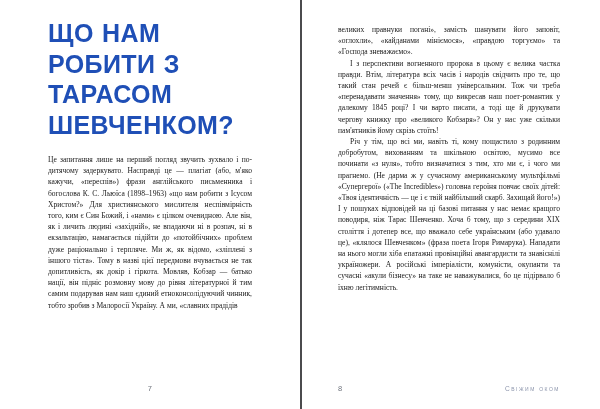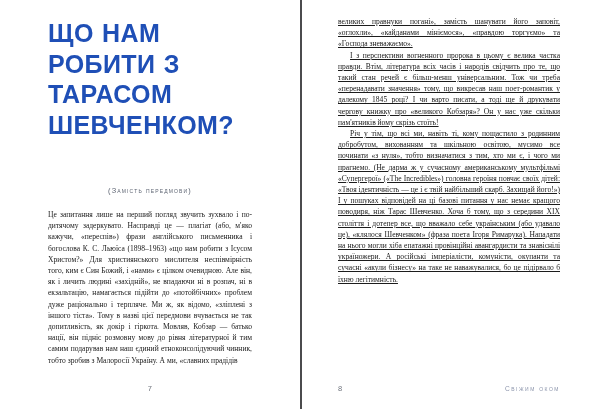--- a/index.html
+++ b/index.html
@@ -75,22 +75,21 @@
     letter-spacing: 1.15px;
     font-variant: small-caps;
     text-transform: none;
   }
 
   
   .body-col {
     padding-top: 14px;
   }
   .body-col.right-top {
-    padding-top: 16px;
-    text-decoration: underline;
+    padding-top: 24px;
   }
   p.para {
     margin: 0;
     font-size: 7.55px;
     line-height: 1.485;
     text-align: justify;
     text-justify: inter-word;
     hyphens: manual;
     color: #181818;
   }
@@ -136,21 +135,20 @@
 <body>
 
 <div class="spread">
 
   <div class="spine"></div>
 
   <div class="page page-left">
 
     <div class="title-block">
       <h1 class="chapter-title">ЩО НАМ РОБИТИ З ТАРАСОМ ШЕВЧЕНКОМ?</h1>
-      <p class="subtitle">(Замість передмови)</p>
     </div>
 
     <div class="body-col">
       <p class="para">Це запитання лише на перший погляд звучить зухвало і по-дитячому задеркувато. Насправді це — плагіат (або, м'яко кажучи, «переспів») фрази англійського письменника і богослова К. С. Льюїса (1898–1963) «що нам робити з Ісусом Христом?» Для християнського мислителя неспівмірність того, ким є Син Божий, і «нами» є цілком очевидною. Але він, як і личить людині «західній», не впадаючи ні в розпач, ні в екзальтацію, намагається підійти до «потойбічних» проблем дуже раціонально і терпляче. Ми ж, як відомо, «зліплені з іншого тіста». Тому в назві цієї передмови вчувається не так допитливість, як докір і гіркота. Мовляв, Кобзар — батько нації, він підніс розмовну мову до рівня літературної й тим самим подарував нам наш єдиний етноконсолідуючий чинник, тобто зробив з Малоросії Україну. А ми, «славних прадідів</p>
     </div>
 
     <div class="footer footer-left">
       <span class="folio">7</span>
     </div>
   </div>

